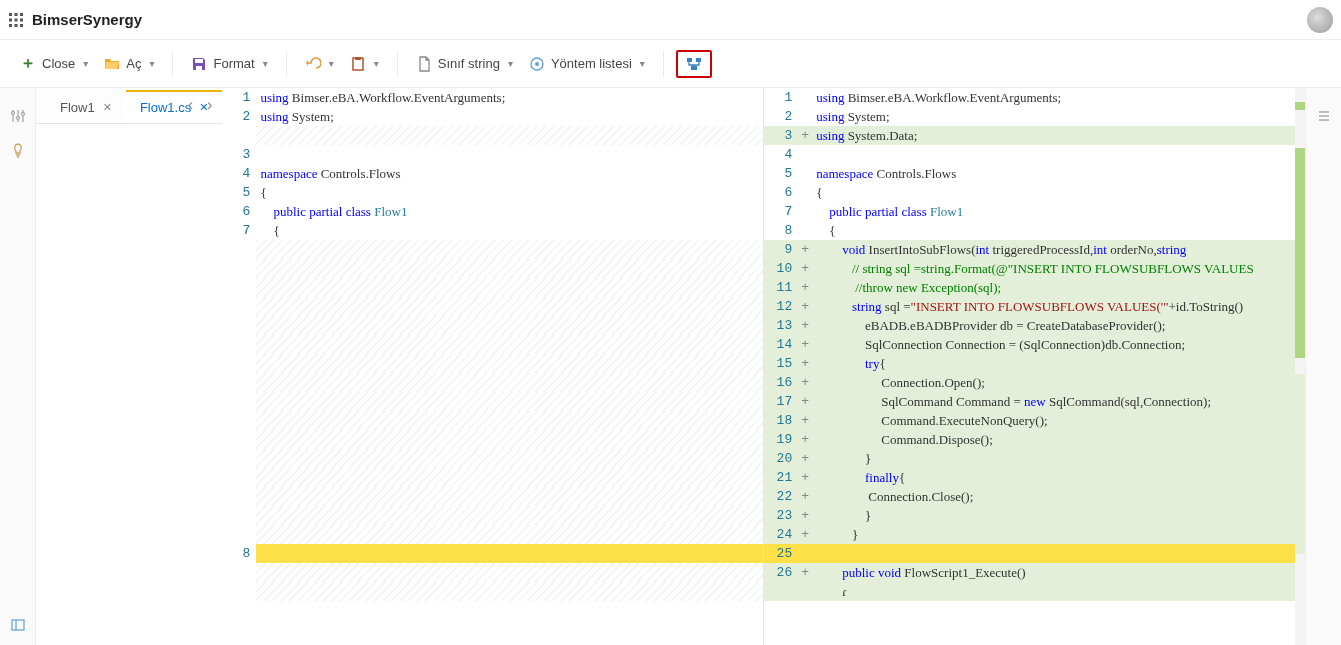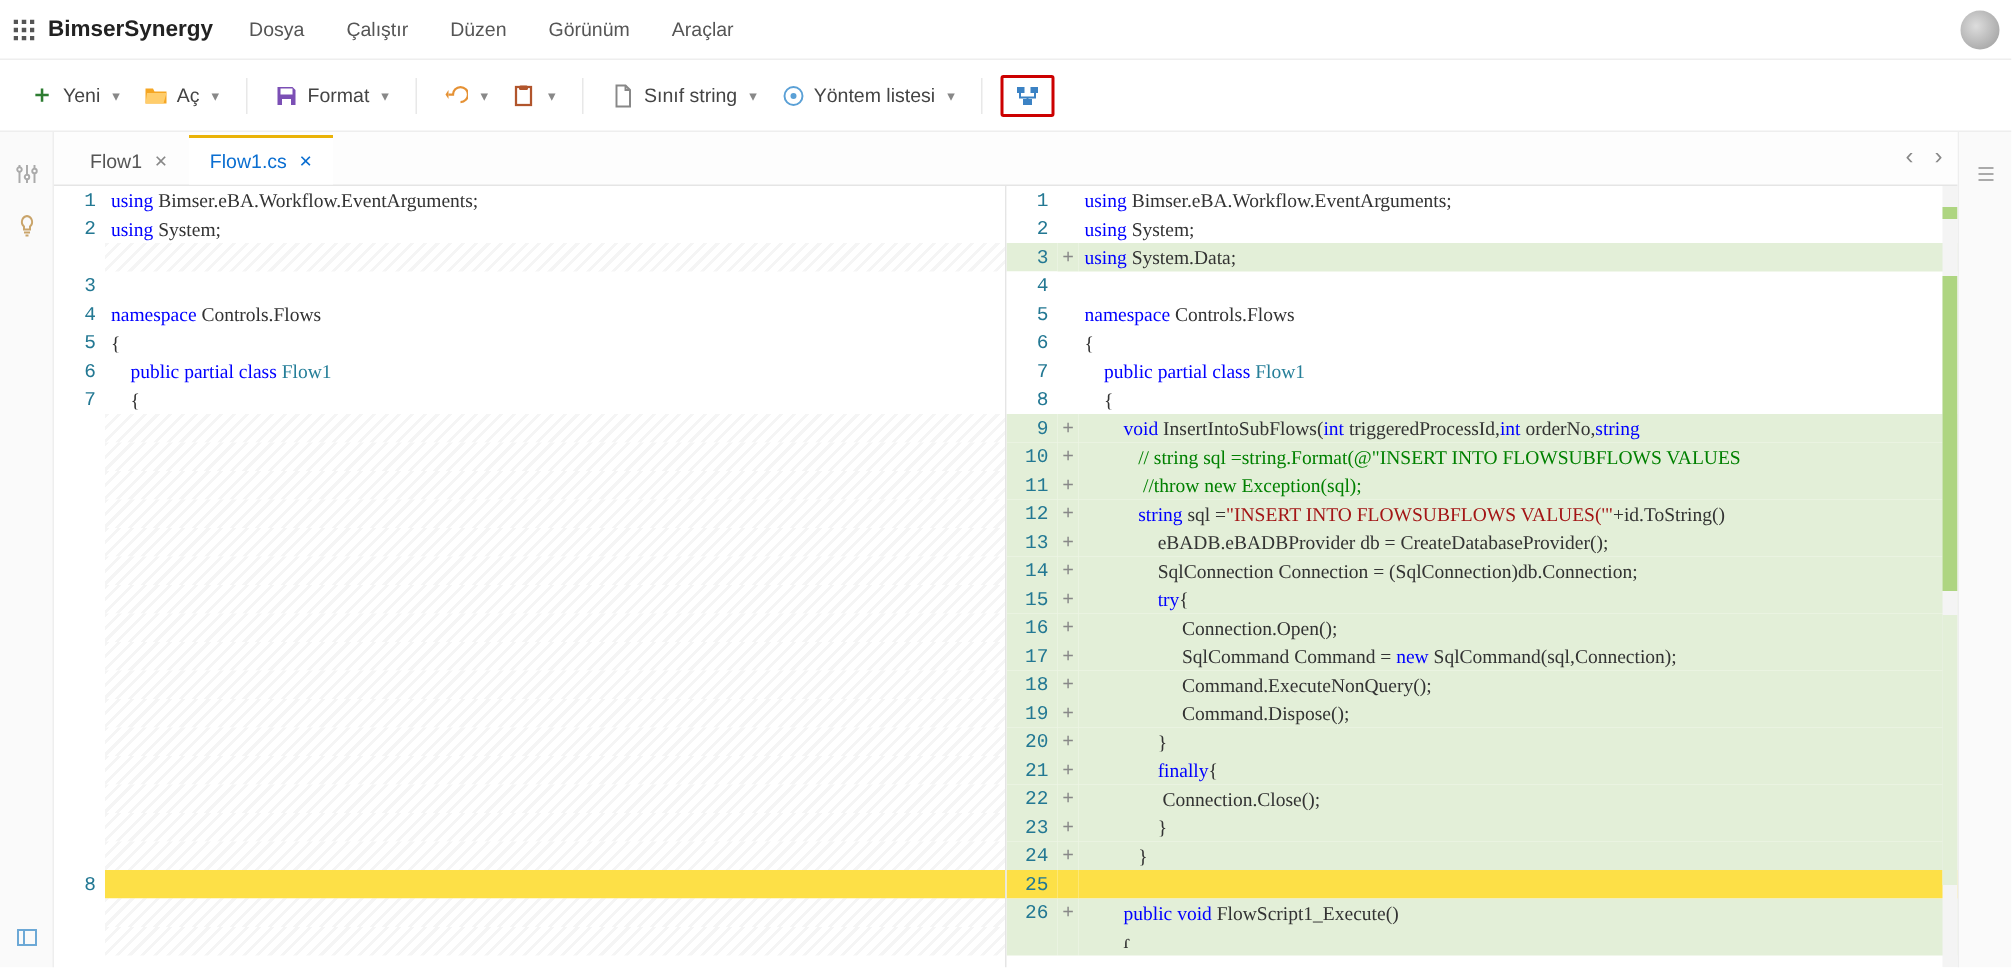--- a/index.html
+++ b/index.html
@@ -22,21 +22,21 @@
   .ico { width:16px; height:16px; display:inline-flex; align-items:center; justify-content:center; }
 
   
   .workspace { display:flex; height:calc(645px - 40px - 48px); }
   .left-rail { width:36px; background:#fafafa; border-right:1px solid #eee; display:flex; flex-direction:column; align-items:center; gap:18px; padding-top:20px; position:relative;}
   .left-rail .ico{ color:#999; cursor:pointer;}
   .left-rail .bottom-ico{ position:absolute; bottom:12px; }
   .right-rail { width:36px; background:#fafafa; border-left:1px solid #eee; display:flex; flex-direction:column; align-items:center; padding-top:20px;}
   .right-rail .ico{ color:#999; cursor:pointer;}
 
-  .editor-area{ flex:1; display:flex; flex-direction:column; min-width:0;justify-content:flex-end;}
+  .editor-area{ flex:1; display:flex; flex-direction:row; min-width:0;justify-content:flex-end;}
 
   
   .tabstrip{ height:36px; display:flex; align-items:flex-end; padding-left:10px; position:relative; background:#fdfdfd; border-bottom:1px solid #e5e5e5;}
   .tab{ display:flex; align-items:center; gap:8px; padding:8px 14px; font-size:13px; color:#555; cursor:pointer; border-top:2px solid transparent;}
   .tab.active{ color:#0a6ed1; border-top:2px solid #eab308; background:#fff;}
   .tab .close{ font-size:11px; color:#888;}
   .tab.active .close{ color:#0a6ed1;}
   .tab-nav-arrows{ position:absolute; right:10px; top:8px; display:flex; gap:14px; color:#888;}
   .tab-nav-arrows span{cursor:pointer; font-size:16px;}
 
@@ -77,34 +77,27 @@
           <rect y="5.5" width="3" height="3"></rect>
           <rect x="5.5" y="5.5" width="3" height="3"></rect>
           <rect x="11" y="5.5" width="3" height="3"></rect>
           <rect y="11" width="3" height="3"></rect>
           <rect x="5.5" y="11" width="3" height="3"></rect>
           <rect x="11" y="11" width="3" height="3"></rect>
         </g>
       </svg>
   </span>
   <span class="brand">BimserSynergy</span>
-  <div class="menu-items">
-    <span>Dosya</span>
-    <span>Çalıştır</span>
-    <span>Düzen</span>
-    <span>Görünüm</span>
-    <span>Araçlar</span>
-  </div>
   <div class="avatar"></div>
 </div>
 
 <div class="toolbar">
   <div class="tool-btn">
     <span class="ico" style="color:#2e7d32;font-size:16px;font-weight:bold;">＋</span>
-    <span>Yeni</span>
+    <span>Close</span>
     <span class="chev">▾</span>
   </div>
   <div class="tool-btn">
     <span class="ico">
       <svg width="16" height="16" viewBox="0 0 16 16">
           <path fill="#f5a623" d="M1 3h5l1 2h8v8H1z"></path>
           <path fill="#ffcd6b" d="M2 6h13l-2 7H1z"></path>
         </svg>
     </span>
     <span>Aç</span>

